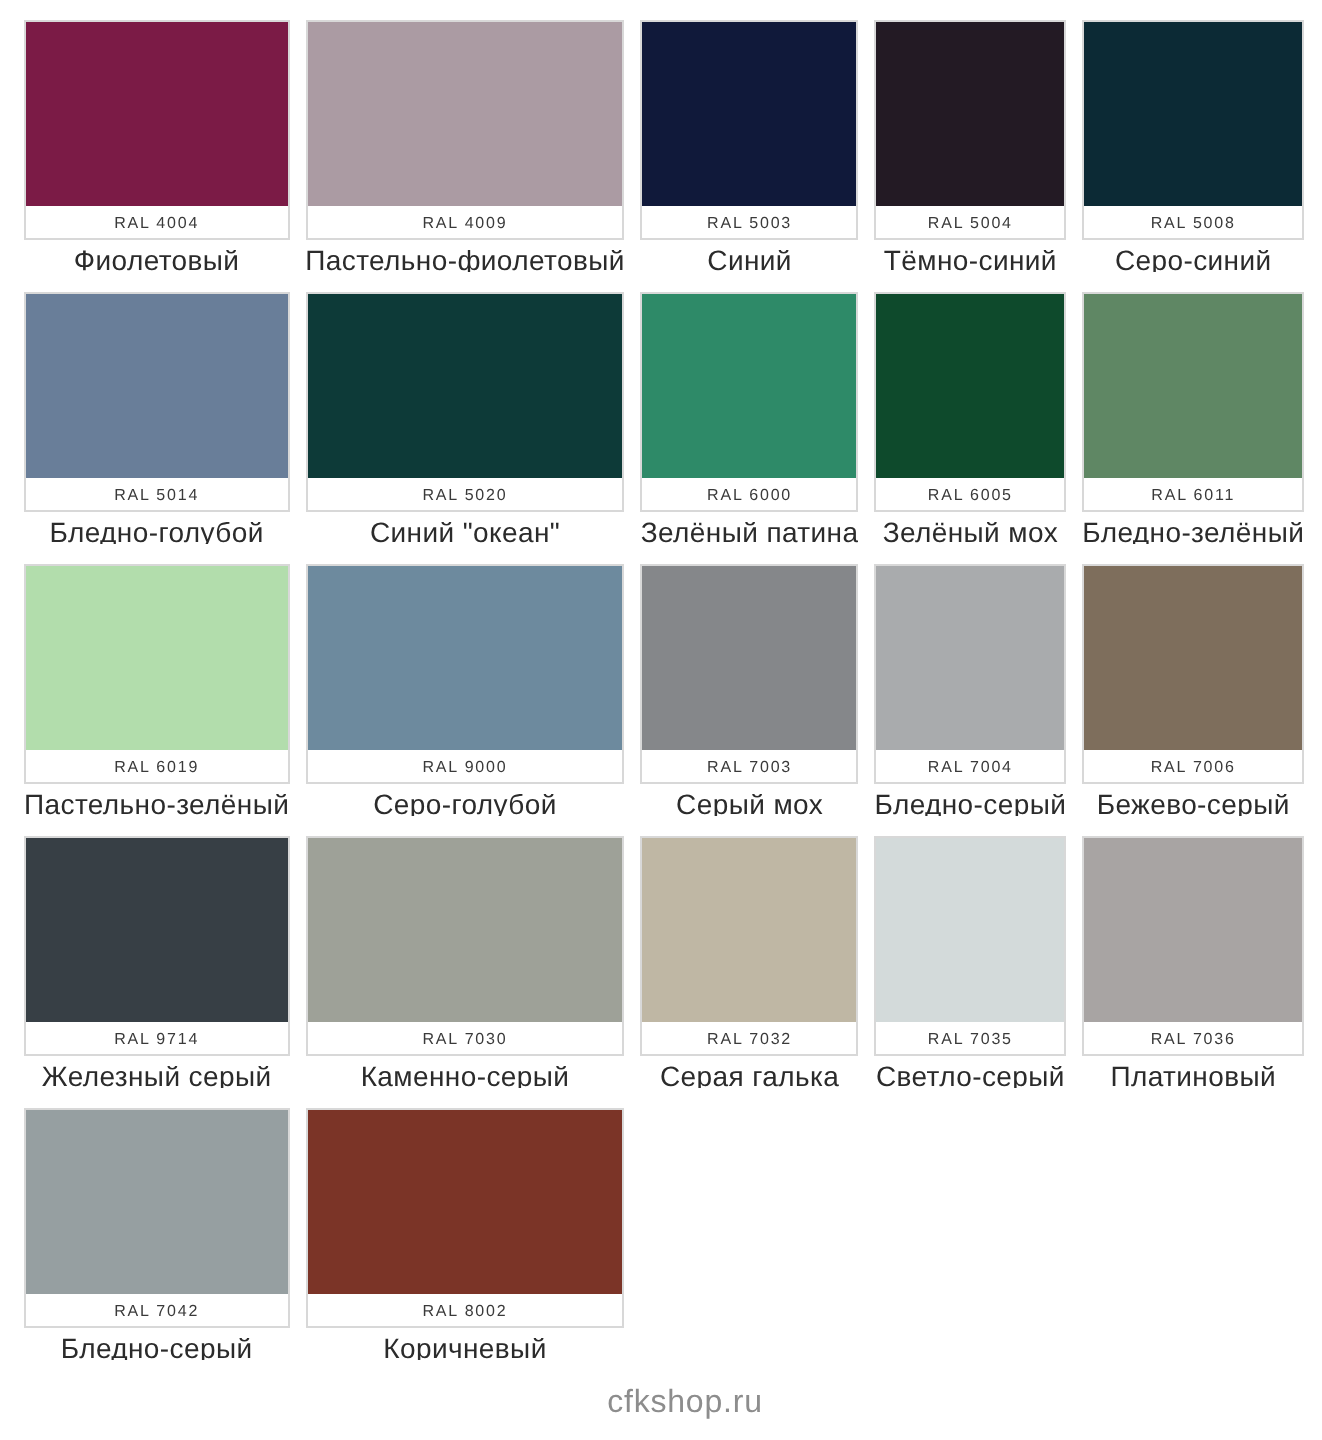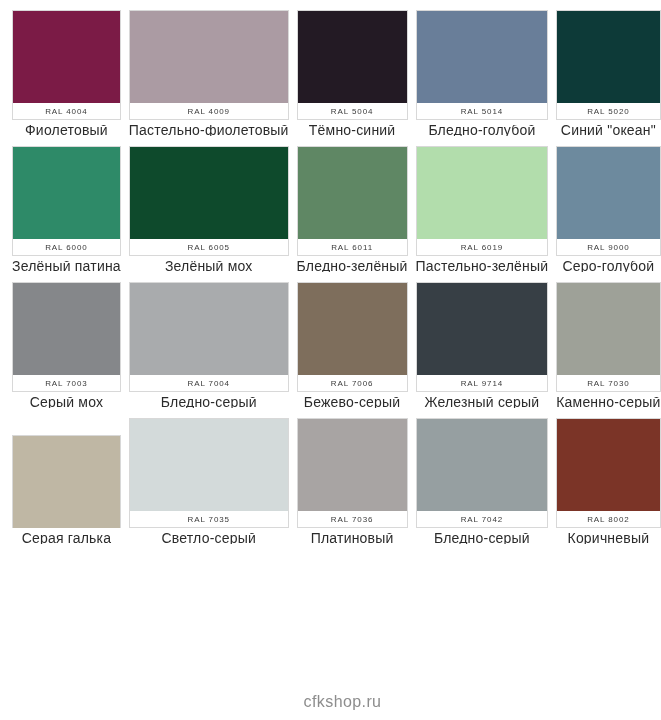--- a/index.html
+++ b/index.html
@@ -19,21 +19,20 @@
     column-gap: 8px;
     row-gap: 10px;
     padding: 10px 12px 0 12px;
     box-sizing: border-box;
     width: 661px;
   }
   .swatch-cell {
     display: flex;
     flex-direction: column;
     align-items: stretch;
-    justify-content: flex-end;
   }
   .chip {
     height: 93px;
     border: 1px solid #d8d8d8;
     border-bottom: none;
     box-sizing: border-box;
   }
   .code-bar {
     height: 17px;
     border: 1px solid #d8d8d8;
@@ -88,30 +87,44 @@
   </div>
 
   <div class="swatch-cell">
     <div class="chip" style="background: rgb(171, 155, 163);"></div>
     <div class="code-bar">
       <span class="code-text">RAL 4009</span>
     </div>
     <div class="name-text">Пастельно-фиолетовый</div>
   </div>
 
+  <div class="swatch-cell">
+    <div class="chip" style="background: rgb(16, 25, 58);"></div>
+    <div class="code-bar">
+      <span class="code-text">RAL 5003</span>
+    </div>
+    <div class="name-text">Синий</div>
+  </div>
 
   <div class="swatch-cell">
     <div class="chip" style="background: rgb(35, 26, 36);"></div>
     <div class="code-bar">
       <span class="code-text">RAL 5004</span>
     </div>
     <div class="name-text">Тёмно-синий</div>
   </div>
 
 
+  <div class="swatch-cell">
+    <div class="chip" style="background: rgb(12, 42, 53);"></div>
+    <div class="code-bar">
+      <span class="code-text">RAL 5008</span>
+    </div>
+    <div class="name-text">Серо-синий</div>
+  </div>
 
 
   <div class="swatch-cell">
     <div class="chip" style="background: rgb(105, 126, 153);"></div>
     <div class="code-bar">
       <span class="code-text">RAL 5014</span>
     </div>
     <div class="name-text">Бледно-голубой</div>
   </div>
 
@@ -199,20 +212,23 @@
   <div class="swatch-cell">
     <div class="chip" style="background: rgb(158, 161, 152);"></div>
     <div class="code-bar">
       <span class="code-text">RAL 7030</span>
     </div>
     <div class="name-text">Каменно-серый</div>
   </div>
 
   <div class="swatch-cell">
     <div class="chip" style="background: rgb(191, 183, 164);"></div>
+    <div class="code-bar">
+      <span class="code-text">RAL 7032</span>
+    </div>
     <div class="name-text">Серая галька</div>
   </div>
 
   <div class="swatch-cell">
     <div class="chip" style="background: rgb(211, 218, 218);"></div>
     <div class="code-bar">
       <span class="code-text">RAL 7035</span>
     </div>
     <div class="name-text">Светло-серый</div>
   </div>

